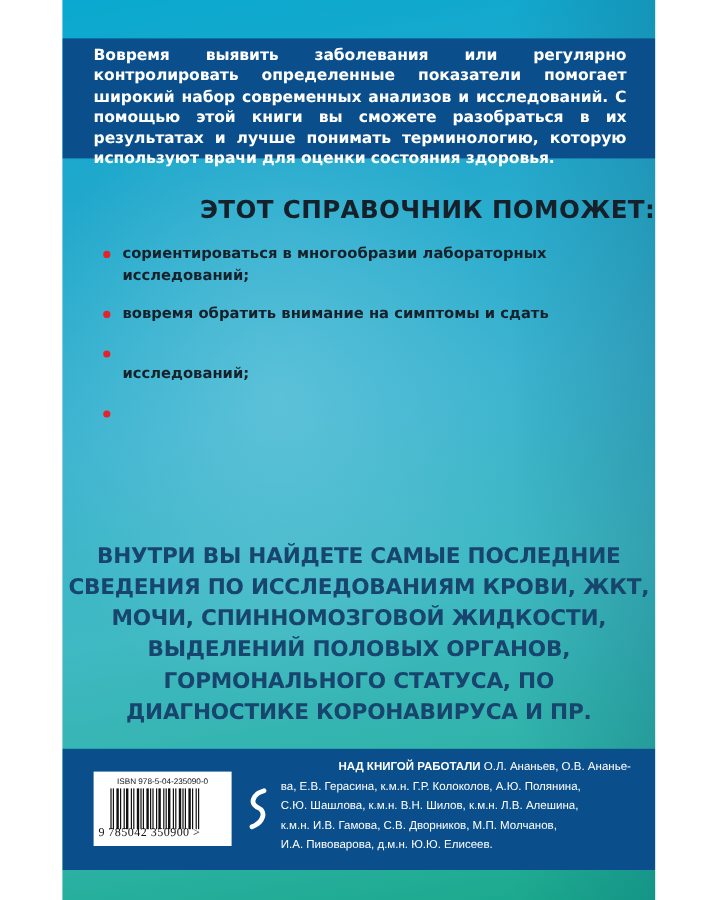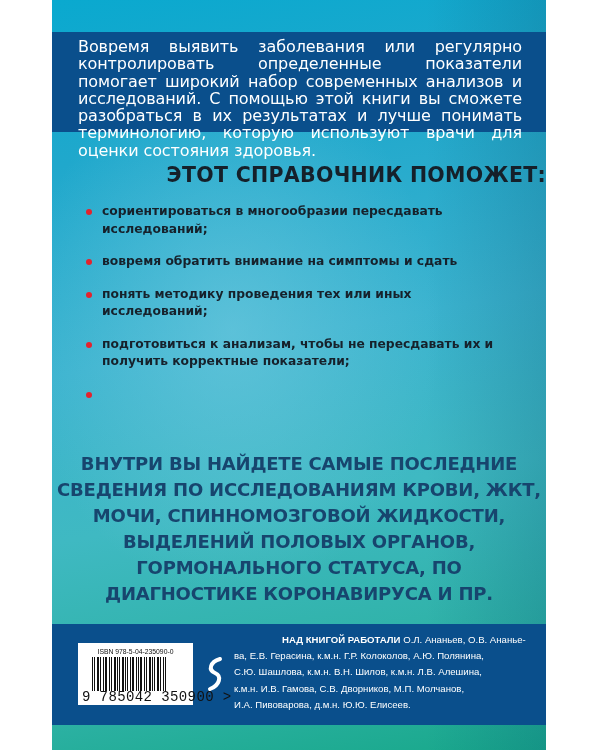--- a/index.html
+++ b/index.html
@@ -15,21 +15,21 @@
     content:""; position:absolute; right:0; top:0; width:120px; height:100%;
     background:linear-gradient(90deg, rgba(10,80,120,0) 0%, rgba(10,90,120,0.25) 100%);
     pointer-events:none;
   }
   .top-panel {
     position:absolute; left:0; top:32px; width:494px; height:100px;
     background:#0a4f8c; z-index:2;
   }
   .intro {
     position:absolute; left:26px; top:6px; width:444px;
-    color:#ffffff; font-weight:normal; font-size:16px; line-height:17.3px;
+    color:#ffffff; font-weight:bold; font-size:13px; line-height:17.3px;
     text-align:justify; text-align-last:left; letter-spacing:-0.1px;
   }
   .heading {
     position:absolute; left:0; width:494px; top:163px; text-align:right;
     font-weight:bold; font-size:20.5px; color:#15202a; letter-spacing:0.3px; z-index:2;
   }
   .bullets { position:absolute; left:34px; top:203px; width:420px; z-index:2; }
   .bullet {
     position:relative; padding-left:16px; font-weight:bold; font-size:12.3px;
     line-height:17.5px; color:#16212b; margin-bottom:15px;
@@ -46,21 +46,21 @@
   .bottom-panel {
     position:absolute; left:0; top:624px; width:494px; height:101px;
     background:#0a4f8c; z-index:2;
   }
   .barcode-box {
     position:absolute; left:26px; top:19px; width:115px; height:62px; background:#fff;
   }
   .isbn { position:absolute; left:0; top:5px; width:115px; text-align:center; font-size:6.8px; color:#111; font-family:"Liberation Sans", sans-serif; }
   .bars { position:absolute; left:14px; top:14px; width:90px; height:34px; display:flex; align-items:stretch; }
   .bars span { display:block; background:#111; height:100%; }
-  .barcode-digits { position:absolute; left:4px; top:46px; width:110px; font-size:14px; color:#111; font-family:Liberation Mono, monospace; letter-spacing:0.4px; white-space:nowrap; }
+  .barcode-digits { position:absolute; left:4px; top:46px; width:110px; font-size:10px; color:#111; font-family:Liberation Serif, serif; letter-spacing:0.4px; white-space:nowrap; }
   .logo { position:absolute; left:152px; top:32px; width:22px; height:36px; }
   .credits {
     position:absolute; left:182px; top:8px; width:300px; color:#ffffff;
     font-size:9.6px; line-height:16.2px; font-family:"Liberation Sans", sans-serif;
   }
   .credits b { font-weight:bold;margin-left:48px; }
 </style>
 </head>
 <body>
 
@@ -68,36 +68,31 @@
 
   <div class="top-panel">
     <div class="intro">Вовремя выявить заболевания или регулярно контролировать определенные показатели помогает широкий набор современных анализов и  исследований. С помощью этой книги вы сможете разобраться в их результатах и лучше понимать терминологию, которую используют врачи для оценки состояния здоровья.</div>
   </div>
 
   <div class="heading">ЭТОТ СПРАВОЧНИК ПОМОЖЕТ:</div>
 
   <div class="bullets">
     <div class="bullet">
       <span class="dot"></span>
-      <span>сориентироваться в многообразии пересдавать</span><br>
+      <span>сориентироваться в многообразии лабораторных</span><br>
       <span>исследований;</span>
     </div>
     <div class="bullet">
       <span class="dot"></span>
       <span>вовремя обратить внимание на симптомы и сдать</span><br>
     </div>
     <div class="bullet">
       <span class="dot"></span>
-      <span>понять методику проведения тех или иных</span><br>
+      <br>
       <span>исследований;</span>
-    </div>
-    <div class="bullet">
-      <span class="dot"></span>
-      <span>подготовиться к анализам, чтобы не пересдавать их и</span><br>
-      <span>получить корректные показатели;</span>
     </div>
     <div class="bullet">
       <span class="dot"></span>
     </div>
   </div>
 
   <div class="inside">
     <div>ВНУТРИ ВЫ НАЙДЕТЕ САМЫЕ ПОСЛЕДНИЕ</div>
     <div>СВЕДЕНИЯ ПО ИССЛЕДОВАНИЯМ КРОВИ, ЖКТ,</div>
     <div>МОЧИ, СПИННОМОЗГОВОЙ ЖИДКОСТИ,</div>

